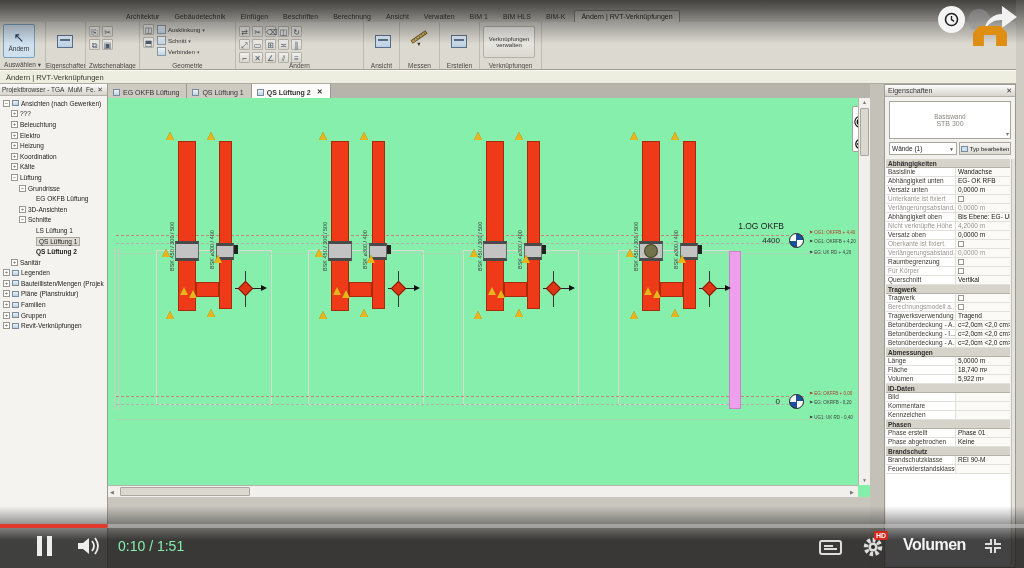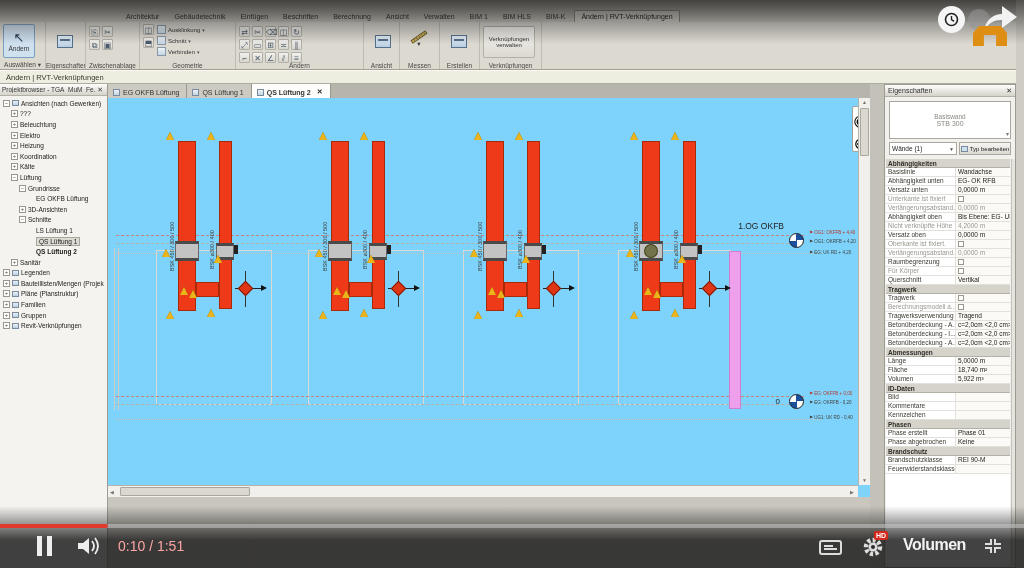--- a/index.html
+++ b/index.html
@@ -45,21 +45,21 @@
   .titem .lbl.selected{background:#dcdad2;border:1px solid #a9a69e;padding:0 2px}
 
   
   #viewtabs{position:absolute;left:108px;top:84px;width:762px;height:14px;background:#b7b4ac;display:flex;align-items:flex-end}
   .vtab{height:14px;font-size:7px;color:#333;padding:2px 7px 0 5px;background:#cdcac2;border-right:1px solid #9a978f;display:flex;align-items:center;gap:3px;white-space:nowrap}
   .vtab .vicon{width:7px;height:7px;border:1px solid #7a8ba0;background:linear-gradient(#eef4f8,#c2d4e2);flex:none}
   .vtab.active{background:#fdfdfb;font-weight:bold}
   .vtab .close{font-size:7px;color:#333;margin-left:3px}
 
   
-  #canvas{position:absolute;left:108px;top:98px;width:762px;height:399px;background:#7dd3fc;overflow:hidden}
+  #canvas{position:absolute;left:108px;top:98px;width:762px;height:399px;background:#86efac;overflow:hidden}
   .hline{position:absolute;height:0;border-top:1px dashed #b5b2aa}
   .hline.red{border-top-color:#c9837b}
   .hline.dot{border-top-style:dotted;border-top-color:#c6c3bb}
   .gbox{position:absolute;border:1px solid #dbd9d2}
   .vedge{position:absolute;width:0;border-left:1px solid #cfccc4}
   .duct{position:absolute;background:#ee3a18;border:1px solid #a82a08}
   .damper{position:absolute;background:#c3c3c3;border-top:3px solid #4a4a4a;border-bottom:3px solid #4a4a4a;border-left:1px solid #666;border-right:1px solid #666}
   .warn{position:absolute;width:0;height:0;border-left:4.5px solid transparent;border-right:4.5px solid transparent;border-bottom:8px solid #eab41a;filter:drop-shadow(0 0 0.6px #7a5a00)}
   .diam{position:absolute;width:11px;height:11px;background:#e03515;border:1px solid #801800;transform:rotate(45deg)}
   .thin-v{position:absolute;width:1px;background:#333}
@@ -109,21 +109,21 @@
   #watchlater{top:6px;left:938px;width:27px;height:27px;background:#f5f5f5}
   #circle2{top:9px;left:968px;width:22px;height:22px;background:rgba(150,150,150,.55)}
   #sharearrow{position:absolute;top:3px;left:980px;width:40px;height:32px}
   #chlogo{position:absolute;top:26px;left:973px;width:34px;height:20px;background:#de8e12;clip-path:polygon(0 100%,0 35%,18% 0,82% 0,100% 35%,100% 100%,68% 100%,68% 45%,32% 45%,32% 100%)}
   #botfade{position:absolute;left:0;right:0;bottom:0;height:62px;background:linear-gradient(rgba(0,0,0,0),rgba(25,25,25,.82) 55%);pointer-events:none}
   #progress{position:absolute;left:0;right:0;top:524px;height:4px;background:rgba(200,200,200,.55)}
   #progfill{height:100%;background:#e03a2e;border-radius:0 2px 2px 0}
   #ctrl-pause{position:absolute;left:37px;top:536px;width:16px;height:20px;display:flex;gap:5px}
   #ctrl-pause i{display:block;width:5px;height:20px;background:#eee}
   #ctrl-vol{position:absolute;left:76px;top:536px}
-  #ctrl-time{position:absolute;left:118px;top:538px;font-size:14px;color:#fca5a5}
+  #ctrl-time{position:absolute;left:118px;top:538px;font-size:14px;color:#86efac}
   #ctrl-cc{position:absolute;left:819px;top:540px;width:23px;height:15px;border:2px solid #ddd;border-radius:3px}
   #ctrl-cc:before{content:"";position:absolute;left:3px;top:3px;width:9px;height:2px;background:#ddd}
   #ctrl-cc:after{content:"";position:absolute;left:3px;bottom:3px;width:13px;height:2px;background:#ddd}
   #ctrl-gear{position:absolute;left:862px;top:536px;width:22px;height:22px}
   #hdbadge{position:absolute;left:874px;top:531px;background:#d6271c;color:#fff;font-size:7px;font-weight:bold;padding:1px 2px;border-radius:2px}
   #yt-logo{position:absolute;left:903px;top:536px;font-size:16px;font-weight:bold;color:#f2f2f2;letter-spacing:-.5px}
   #ctrl-size{position:absolute;left:984px;top:538px;width:18px;height:16px}
 </style>
 </head>
 <body>
@@ -459,20 +459,21 @@
           <div class="warn" style="left: 29px; top: -9px; position: absolute;"></div>
           <div class="warn" style="left: -12px; top: 170px; position: absolute;"></div>
           <div class="warn" style="left: 29px; top: 168px; position: absolute;"></div>
           <div class="warn" style="left: -16px; top: 108px; position: absolute;"></div>
           <div class="warn" style="left: 36px; top: 114px; position: absolute;"></div>
           <div class="warn" style="left: 2px; top: 146px; position: absolute;"></div>
           <div class="warn" style="left: 11px; top: 149px; position: absolute;"></div>
         </div>
         <div class="cursor-ind" style="left: 536px; top: 146px; position: absolute;"></div>
         <div class="lvlname" style="left: auto; top: 123px; width: 676px; height: 12px; position: absolute;">1.OG OKFB</div>
+        <div class="lvlelev" style="left: auto; top: 138px; width: 672px; height: 10px; position: absolute;">4400</div>
         <div class="lvlcircle" style="left: 681px; top: 135px; position: absolute;"></div>
         <div class="anno red" style="left: 701px; top: 131px; width: 70px; height: 7px; position: absolute;">⚑ OG1: OKFFB + 4,40</div>
         <div class="anno" style="left: 701px; top: 140px; width: 70px; height: 7px; position: absolute;">⚑ OG1: OKRFB + 4,20</div>
         <div class="anno" style="left: 701px; top: 151px; width: 70px; height: 7px; position: absolute;">⚑ EG: UK RD + 4,20</div>
         <div class="lvlelev" style="left: auto; top: 299px; width: 672px; height: 10px; position: absolute;">0</div>
         <div class="lvlcircle" style="left: 681px; top: 296px; position: absolute;"></div>
         <div class="anno red" style="left: 701px; top: 292px; width: 70px; height: 7px; position: absolute;">⚑ EG: OKFFB + 0,00</div>
         <div class="anno" style="left: 701px; top: 301px; width: 70px; height: 7px; position: absolute;">⚑ EG: OKRFB - 0,20</div>
         <div class="anno" style="left: 701px; top: 316px; width: 70px; height: 7px; position: absolute;">⚑ UG1: UK RD - 0,40</div>
         <div class="navbar" style="left: 744px; top: 8px; width: 17px; height: 46px; position: absolute;">

